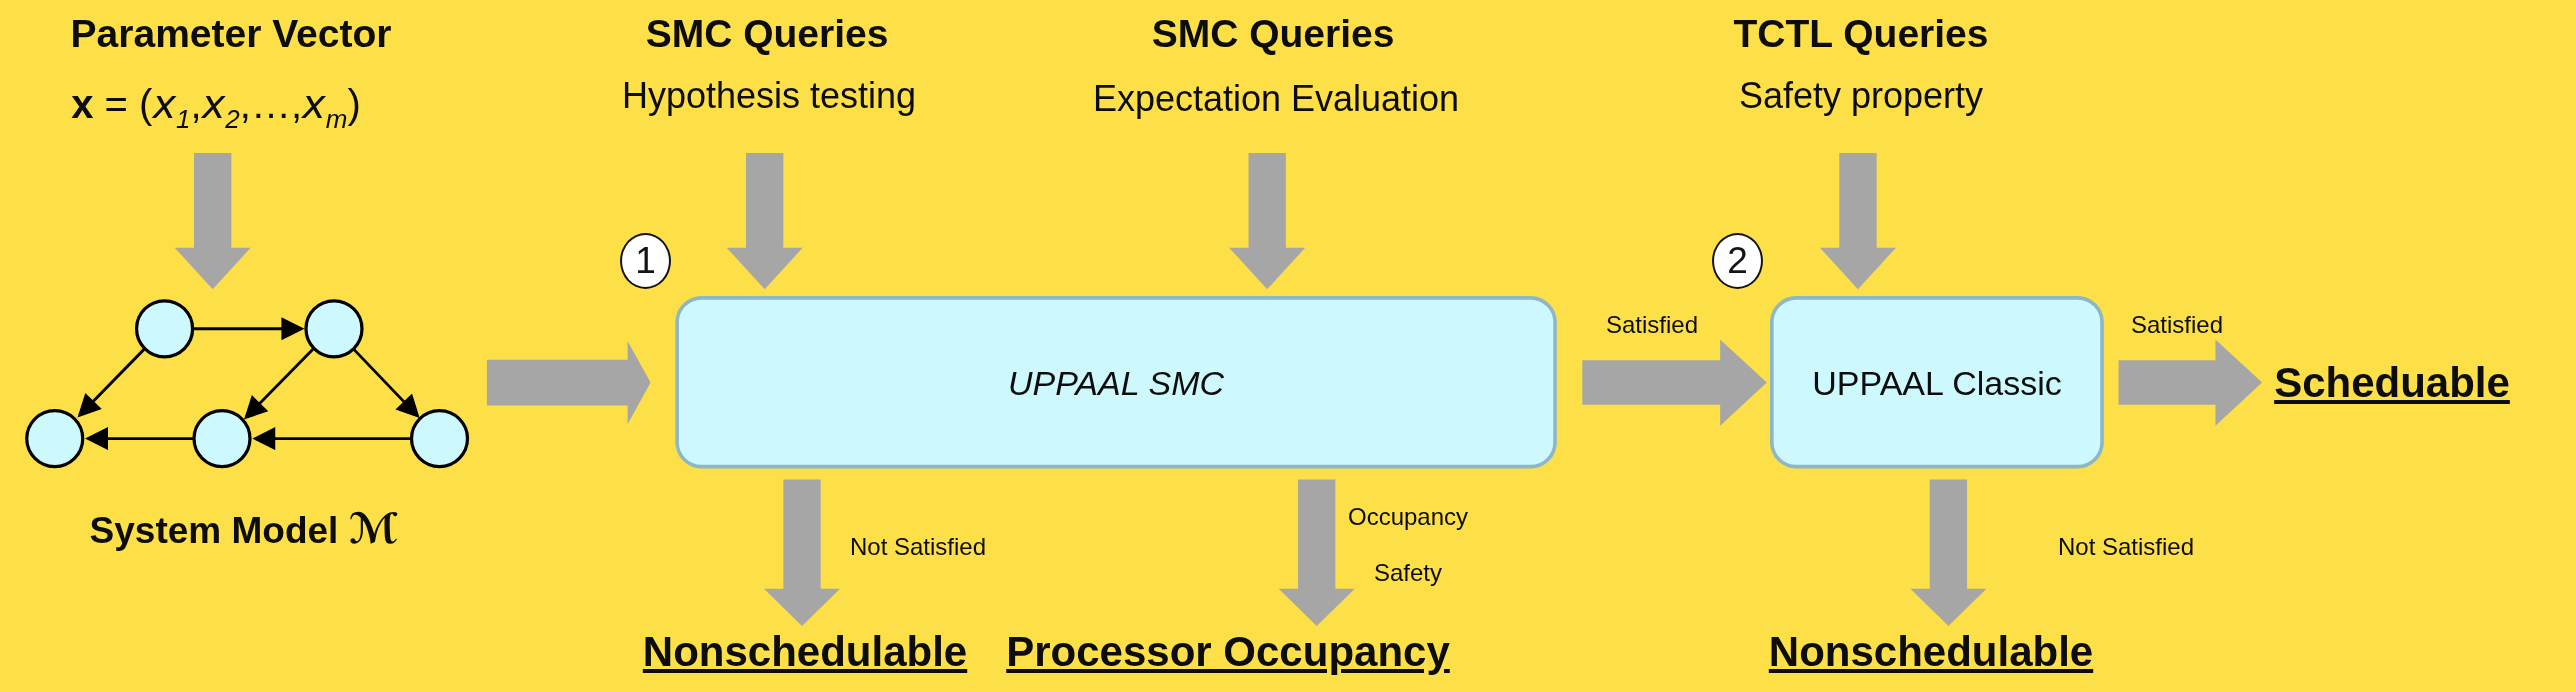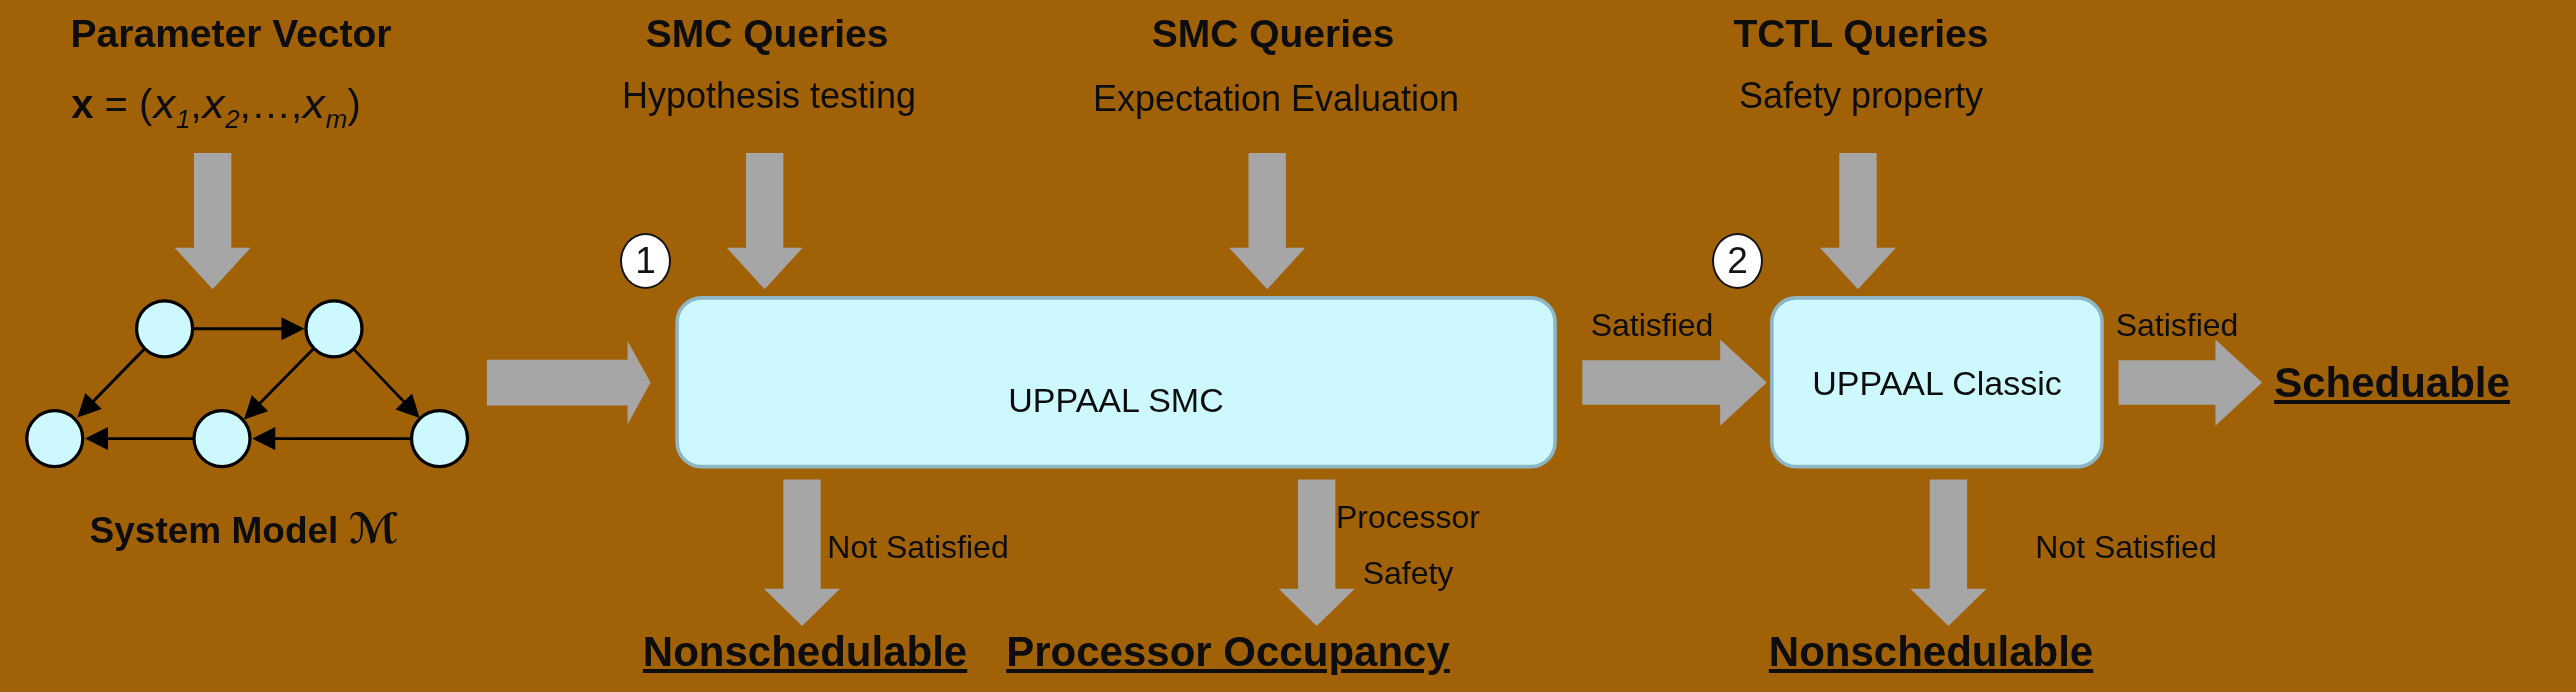--- a/index.html
+++ b/index.html
@@ -1,37 +1,37 @@
 <!DOCTYPE html>
 <html style="--shape-fill: #cdf9fe; --box-stroke: #8db6c6; --node-stroke: #000000; --arrow-gray: #a6a6a6; --text: #0d0d0d;font-size:11.5px"><head>
 <meta charset="utf-8">
 <style>
   html,body{margin:0;padding:0;background:#ffffff;}
   .stage{
     position:relative;
     width:2576px;height:692px;
-    background:#a16207;
+    background:#fde047;
     font-family:"Liberation Sans", sans-serif;
     overflow:hidden;
   }
   .layer{position:absolute;left:0;top:0;width:2576px;height:692px;}
   .t{
     position:absolute;
     transform:translateX(-50%);
     white-space:nowrap;
     color:var(--text,#0d0d0d);
     text-align:center;
   }
   .title{font-size:39px;font-weight:bold;line-height:43px;}
   .sub{font-size:36px;line-height:42px;}
   .formula{font-size:40px;line-height:45px;}
   .formula i{font-style:italic;font-family:"DejaVu Sans", sans-serif;}
   .formula sub{font-size:26px;font-style:italic;vertical-align:-10px;}
   .boxlabel{font-size:34px;line-height:40px;}
-  .flowlabel{font-size:32px;line-height:40px;}
+  .flowlabel{font-size:24px;line-height:40px;}
   .outcome{font-size:42px;font-weight:bold;line-height:46px;text-decoration:underline;}
   .sysmodel{font-size:37px;line-height:43px;}
   .sysmodel .script-m{font-family:"DejaVu Sans", sans-serif;font-size:42px;}
   .badge{
     position:absolute;
     width:47px;height:52px;
     border:2.9px solid #141414;
     border-radius:50%;
     display:flex;align-items:center;justify-content:center;
     font-size:37px;color:#141414;
@@ -103,30 +103,30 @@
 
   <div class="t sysmodel" style="left:244px;top:507px;font-weight:bold;"><span>System Model </span><span class="script-m">ℳ</span></div>
 
   <div class="badge" style="left:620px;top:233px;">
       <span>1</span>
     </div>
   <div class="badge" style="left:1712px;top:233px;">
       <span>2</span>
     </div>
 
-  <div class="t boxlabel" style="left:1116px;top:380px;">UPPAAL SMC</div>
+  <div class="t boxlabel" style="left:1116px;top:363px;font-style:italic;">UPPAAL SMC</div>
   <div class="t boxlabel" style="left:1937px;top:363px;">UPPAAL Classic</div>
 
   <div class="t flowlabel" style="left:1652px;top:305px;">Satisfied</div>
   <div class="t flowlabel" style="left:2177px;top:305px;">Satisfied</div>
 
   <div class="t outcome" style="left:2392px;top:360px;">Scheduable</div>
 
   <div class="t flowlabel" style="left:918px;top:527px;">Not Satisfied</div>
-  <div class="t flowlabel" style="left:1408px;top:497px;">Processor</div>
+  <div class="t flowlabel" style="left:1408px;top:497px;">Occupancy</div>
   <div class="t flowlabel" style="left:1408px;top:553px;">Safety</div>
   <div class="t flowlabel" style="left:2126px;top:527px;">Not Satisfied</div>
 
   <div class="t outcome" style="left:805px;top:629px;">Nonschedulable</div>
   <div class="t outcome" style="left:1228px;top:629px;">Processor Occupancy</div>
   <div class="t outcome" style="left:1931px;top:629px;">Nonschedulable</div>
 
 </div>
 
 

